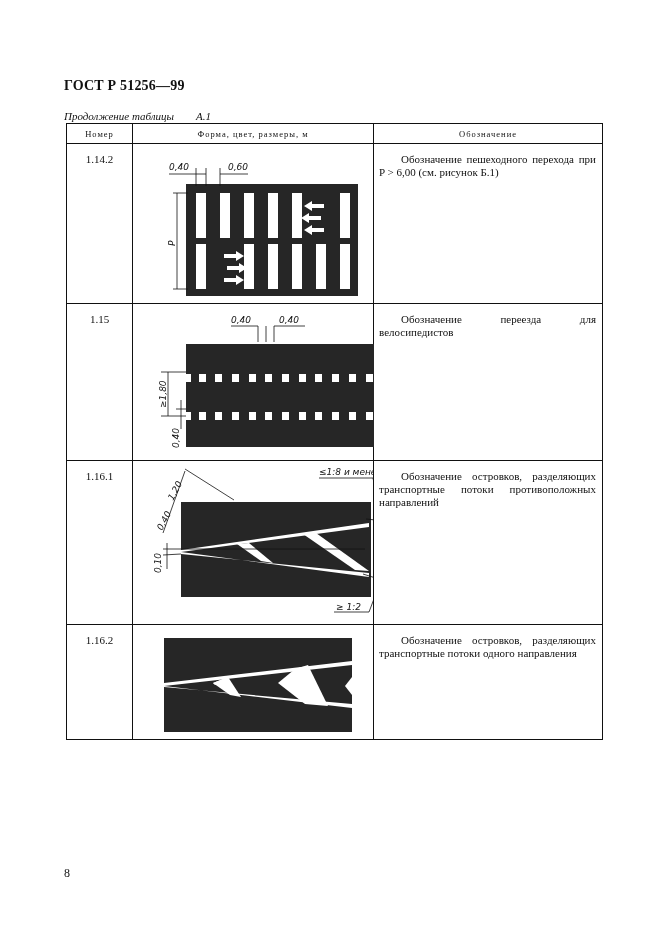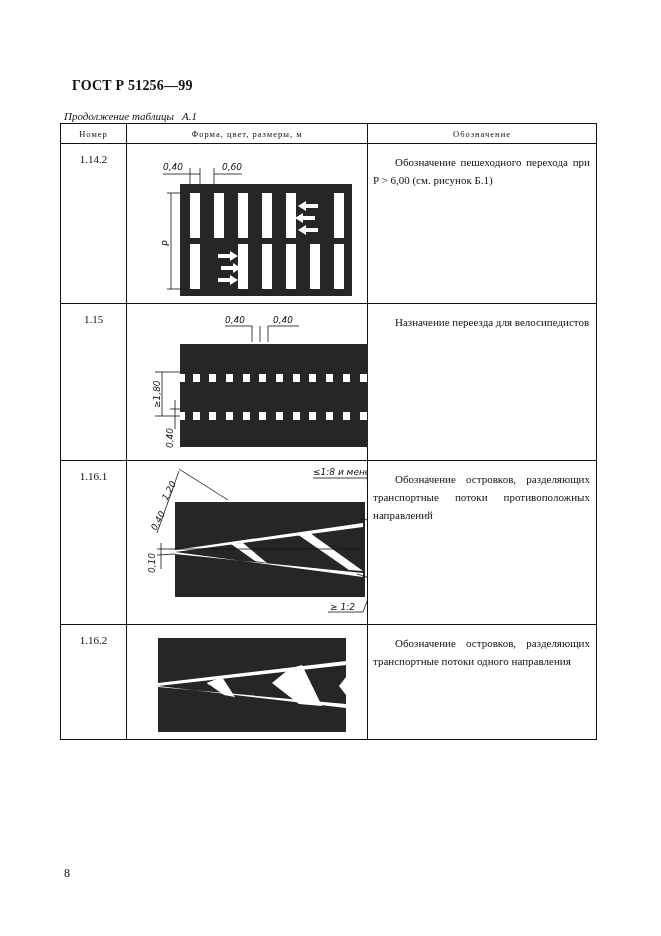--- a/index.html
+++ b/index.html
@@ -1,25 +1,25 @@
 <!DOCTYPE html>
 <html><head>
 <meta charset="utf-8">
 <style>
   html,body{margin:0;padding:0;background:#fff;}
   body{width:661px;height:936px;position:relative;font-family:"Liberation Serif",serif;color:#111;overflow:hidden;}
-  .doc-title{position:absolute;left:64px;top:78px;font-weight:bold;font-size:14px;letter-spacing:0.2px;margin-left:8px;}
+  .doc-title{position:absolute;left:64px;top:78px;font-weight:bold;font-size:14px;letter-spacing:0.2px;}
   .caption{position:absolute;left:64px;top:110px;font-style:italic;font-size:11px;}
-  .caption .tnum{margin-left:8px;text-align:right;}
-  table.main{position:absolute;left:60px;top:123px;width:536px;border-collapse:collapse;table-layout:fixed;}
+  .caption .tnum{margin-left:22px;text-align:right;}
+  table.main{position:absolute;left:66px;top:123px;width:536px;border-collapse:collapse;table-layout:fixed;}
   table.main td,table.main th{border:1.3px solid #111;vertical-align:top;padding:0;}
   table.main th{font-weight:normal;font-size:8.5px;letter-spacing:1px;height:19px;vertical-align:middle;text-align:center;}
   .num{text-align:center;font-size:11px;padding-top:9px !important;font-family:Liberation Serif, serif;}
   .fig{position:relative;}
-  .desc{font-size:11px;line-height:18px;padding:9px 6px 0 5px !important;text-align:justify;}
+  .desc{font-size:11px;line-height:13px;padding:9px 6px 0 5px !important;text-align:justify;}
   .desc span{display:block;text-indent:22px;}
   .page-num{position:absolute;left:64px;top:866px;font-size:12px;}
   svg{display:block;}
   .dim{font-family:"DejaVu Sans",sans-serif;font-style:italic;font-size:9px;fill:#111;}
 </style>
 </head>
 <body>
 
 <div class="doc-title">ГОСТ Р 51256—99</div>
 <div class="caption"><span>Продолжение таблицы</span><span class="tnum">А.1</span></div>
@@ -129,21 +129,21 @@
           <line x1="43" y1="105" x2="53" y2="105"></line>
               <line x1="48" y1="96" x2="48" y2="125"></line>
         </g>
         <text class="dim" x="98" y="19">0,40</text>
         <text class="dim" x="146" y="19">0,40</text>
         <text class="dim" x="0" y="0" transform="translate(33,104) rotate(-90)">≥1,80</text>
         <text class="dim" x="0" y="0" transform="translate(46,144) rotate(-90)">0,40</text>
       </svg>
     </td>
     <td class="desc">
-          <span>Назначение переезда для велосипедистов</span>
+          <span>Обозначение переезда для велосипедистов</span>
         </td>
   </tr>
 
   <tr style="height:122px">
     <td class="num">1.16.1</td>
     <td class="fig">
       <svg width="241" height="163" viewBox="0 0 241 163">
         <rect x="48" y="41" width="190" height="95" fill="#262626"></rect>
         <g fill="#fff">
           <path d="M48 89 L236 62 L236 66 L48 91 Z"></path>

